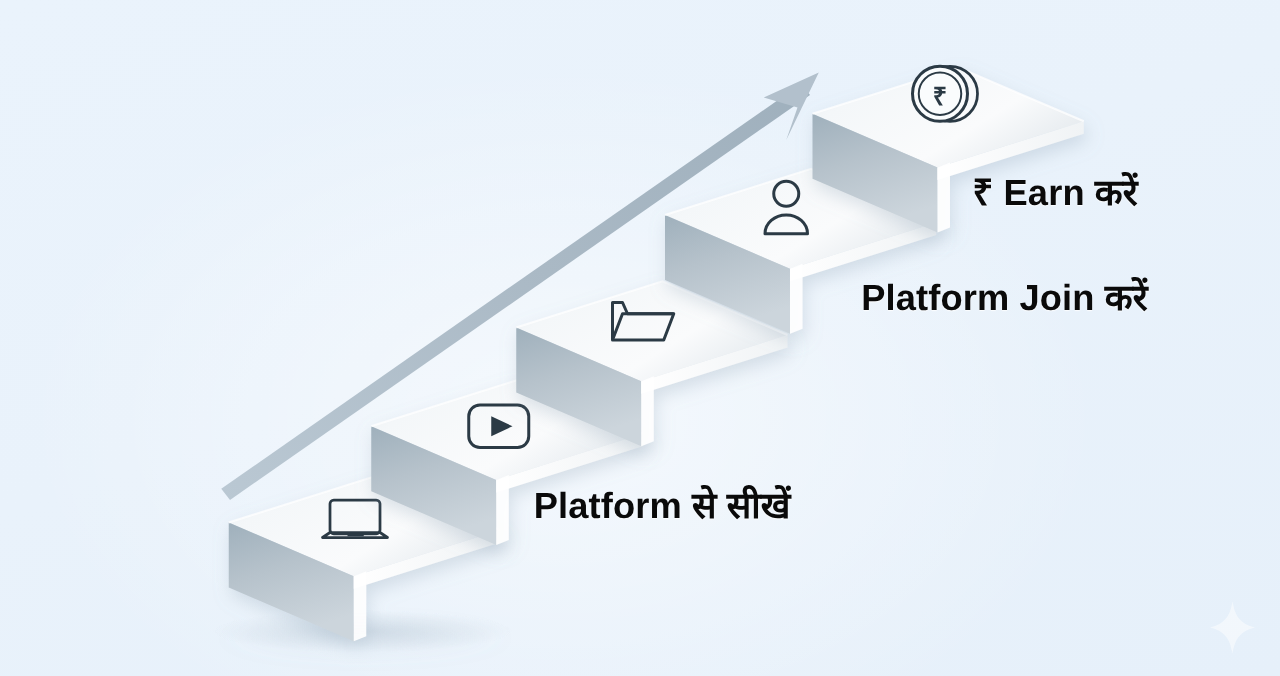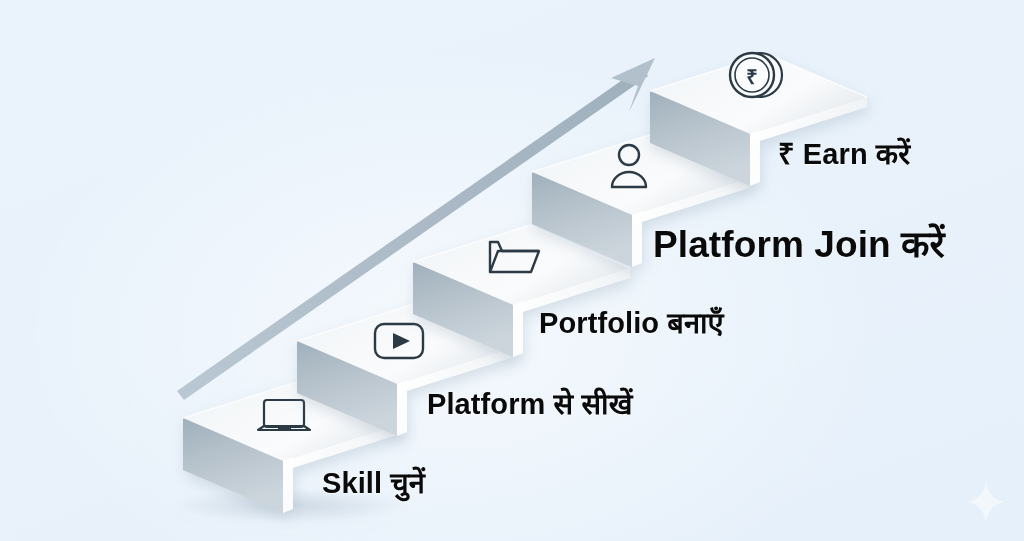--- a/index.html
+++ b/index.html
@@ -185,27 +185,25 @@
 
       <circle cx="760" cy="75" r="22" fill="none" stroke="#2b3a45" stroke-width="2.2"></circle>
 
       <circle cx="752" cy="75" r="22" fill="#fafcfd" stroke="#2b3a45" stroke-width="2.4"></circle>
       <circle cx="752" cy="75" r="17" fill="none" stroke="#2b3a45" stroke-width="1.6"></circle>
       <text x="752" y="84" text-anchor="middle" font-family="'Liberation Sans', sans-serif" font-size="20" font-weight="bold" fill="#2b3a45">₹</text>
     </g>
 
   </svg>
 
-  <div class="caption" style="left:322px; top:462px; font-size:29px;">Skill चुनें</div>
 
   <div class="caption" style="left:427px; top:383px; font-size:29px;">Platform से सीखें</div>
 
-  <div class="caption" style="left:539px; top:302px; font-size:29px;">Portfolio बनाएँ</div>
-
-  <div class="caption" style="left:653px; top:217px; font-size:37px;">Platform Join करें</div>
+
+  <div class="caption" style="left:689px; top:217px; font-size:29px;">Platform Join करें</div>
 
   <div class="caption" style="left:778px; top:133px; font-size:29px;">₹ Earn करें</div>
 
   <svg class="watermark" viewBox="0 0 40 46">
     <path d="M20,2 C22,14 26,20 38,23 C26,26 22,32 20,44 C18,32 14,26 2,23 C14,20 18,14 20,2 Z" fill="#ffffff" opacity="0.9"></path>
   </svg>
 
 </div>
 
 </body></html>

